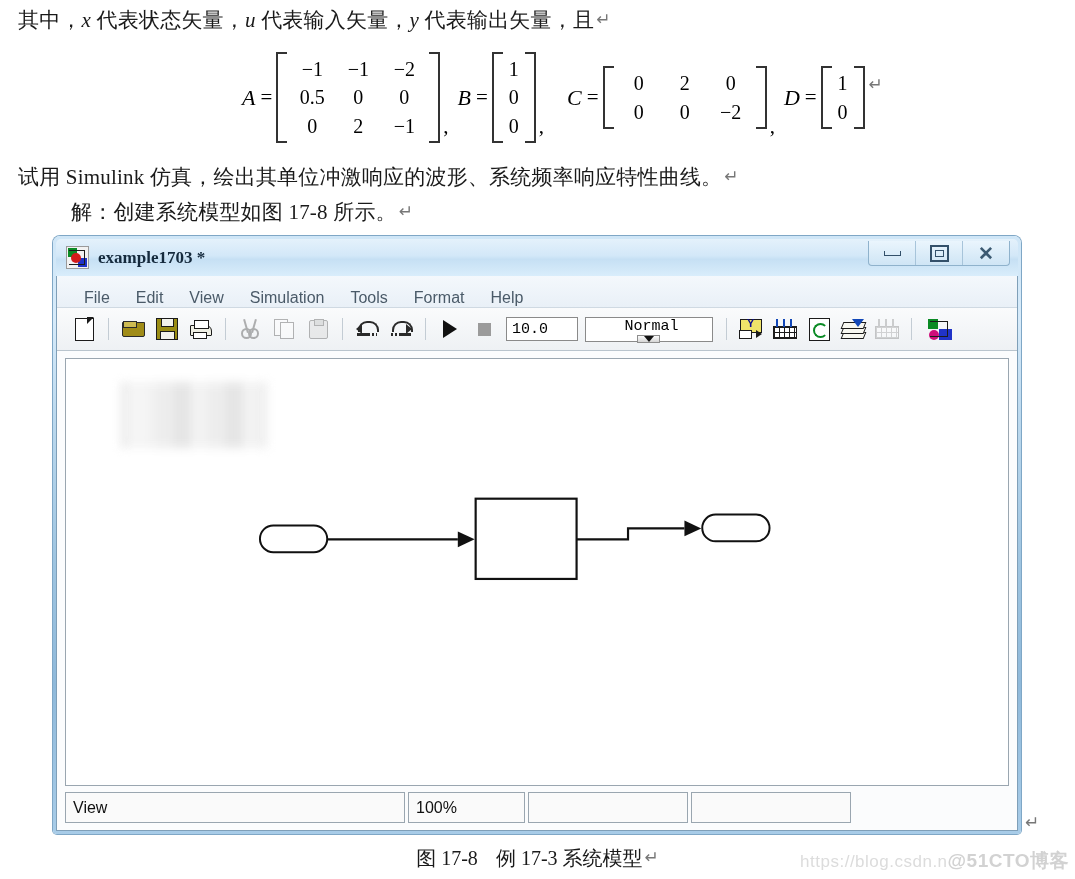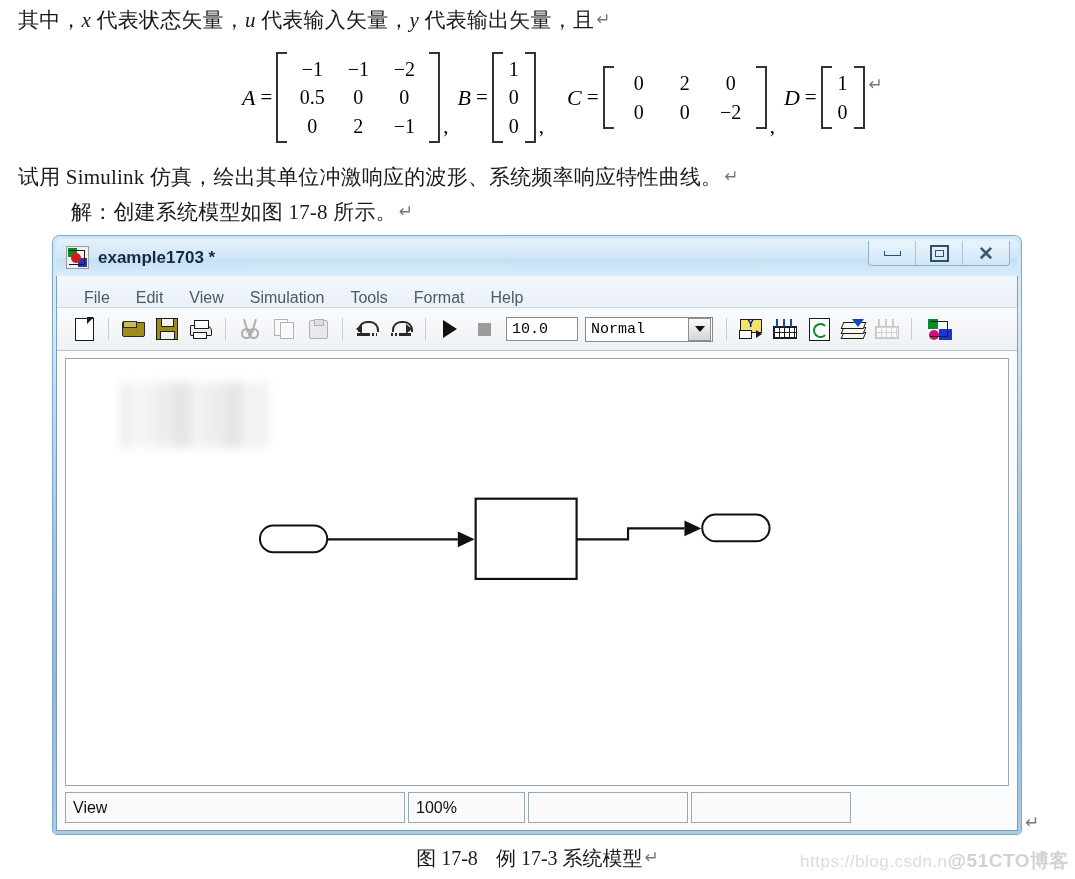--- a/index.html
+++ b/index.html
@@ -95,21 +95,21 @@
     position: relative;
     background: #f2f2f2;
     border: 1px solid #9a9a9a;
     flex: 0 0 auto;
   }
   #app-icon .sq-green { position:absolute; left:1px; top:1px; width:9px; height:9px; background:#0a8a24;}
   #app-icon .sq-blue  { position:absolute; right:1px; bottom:1px; width:9px; height:9px; background:#2033c8;}
   #app-icon .circ-red { position:absolute; left:4px; top:6px; width:10px; height:10px; border-radius:50%; background:#d31b1b;}
   #app-icon .wire     { position:absolute; left:2px; top:3px; width:15px; height:13px; border:1.6px solid #1b1b1b; border-left:none;}
   #window-title {
-    font-family: Liberation Sans, sans-serif;
+    font-family: Liberation Serif, serif;
     font-size: 17px;
     font-weight: bold;
     color: #152a3d;
   }
   #win-buttons {
     position: absolute;
     right: 8px; top: 2px;
     display: flex;
     border: 1px solid #8fb2cc;
     border-top: none;
@@ -223,20 +223,21 @@
     margin: 0 7px 0 5px;
     box-sizing: border-box;
   }
   #sim-mode {
     width: 128px; height: 25px;
     background: #fff;
     border: 1.5px solid #8a8a8a;
     display: flex; align-items: center;
     box-sizing: border-box;
     margin-right: 6px;
+    flex-direction: column;
   }
   #sim-mode-value {
     flex: 1;
     font-family: "Liberation Mono", monospace;
     font-size: 15px;
     padding-left: 5px;
   }
   #sim-mode-arrow {
     width: 21px; height: 21px;
     margin-right: 1px;

